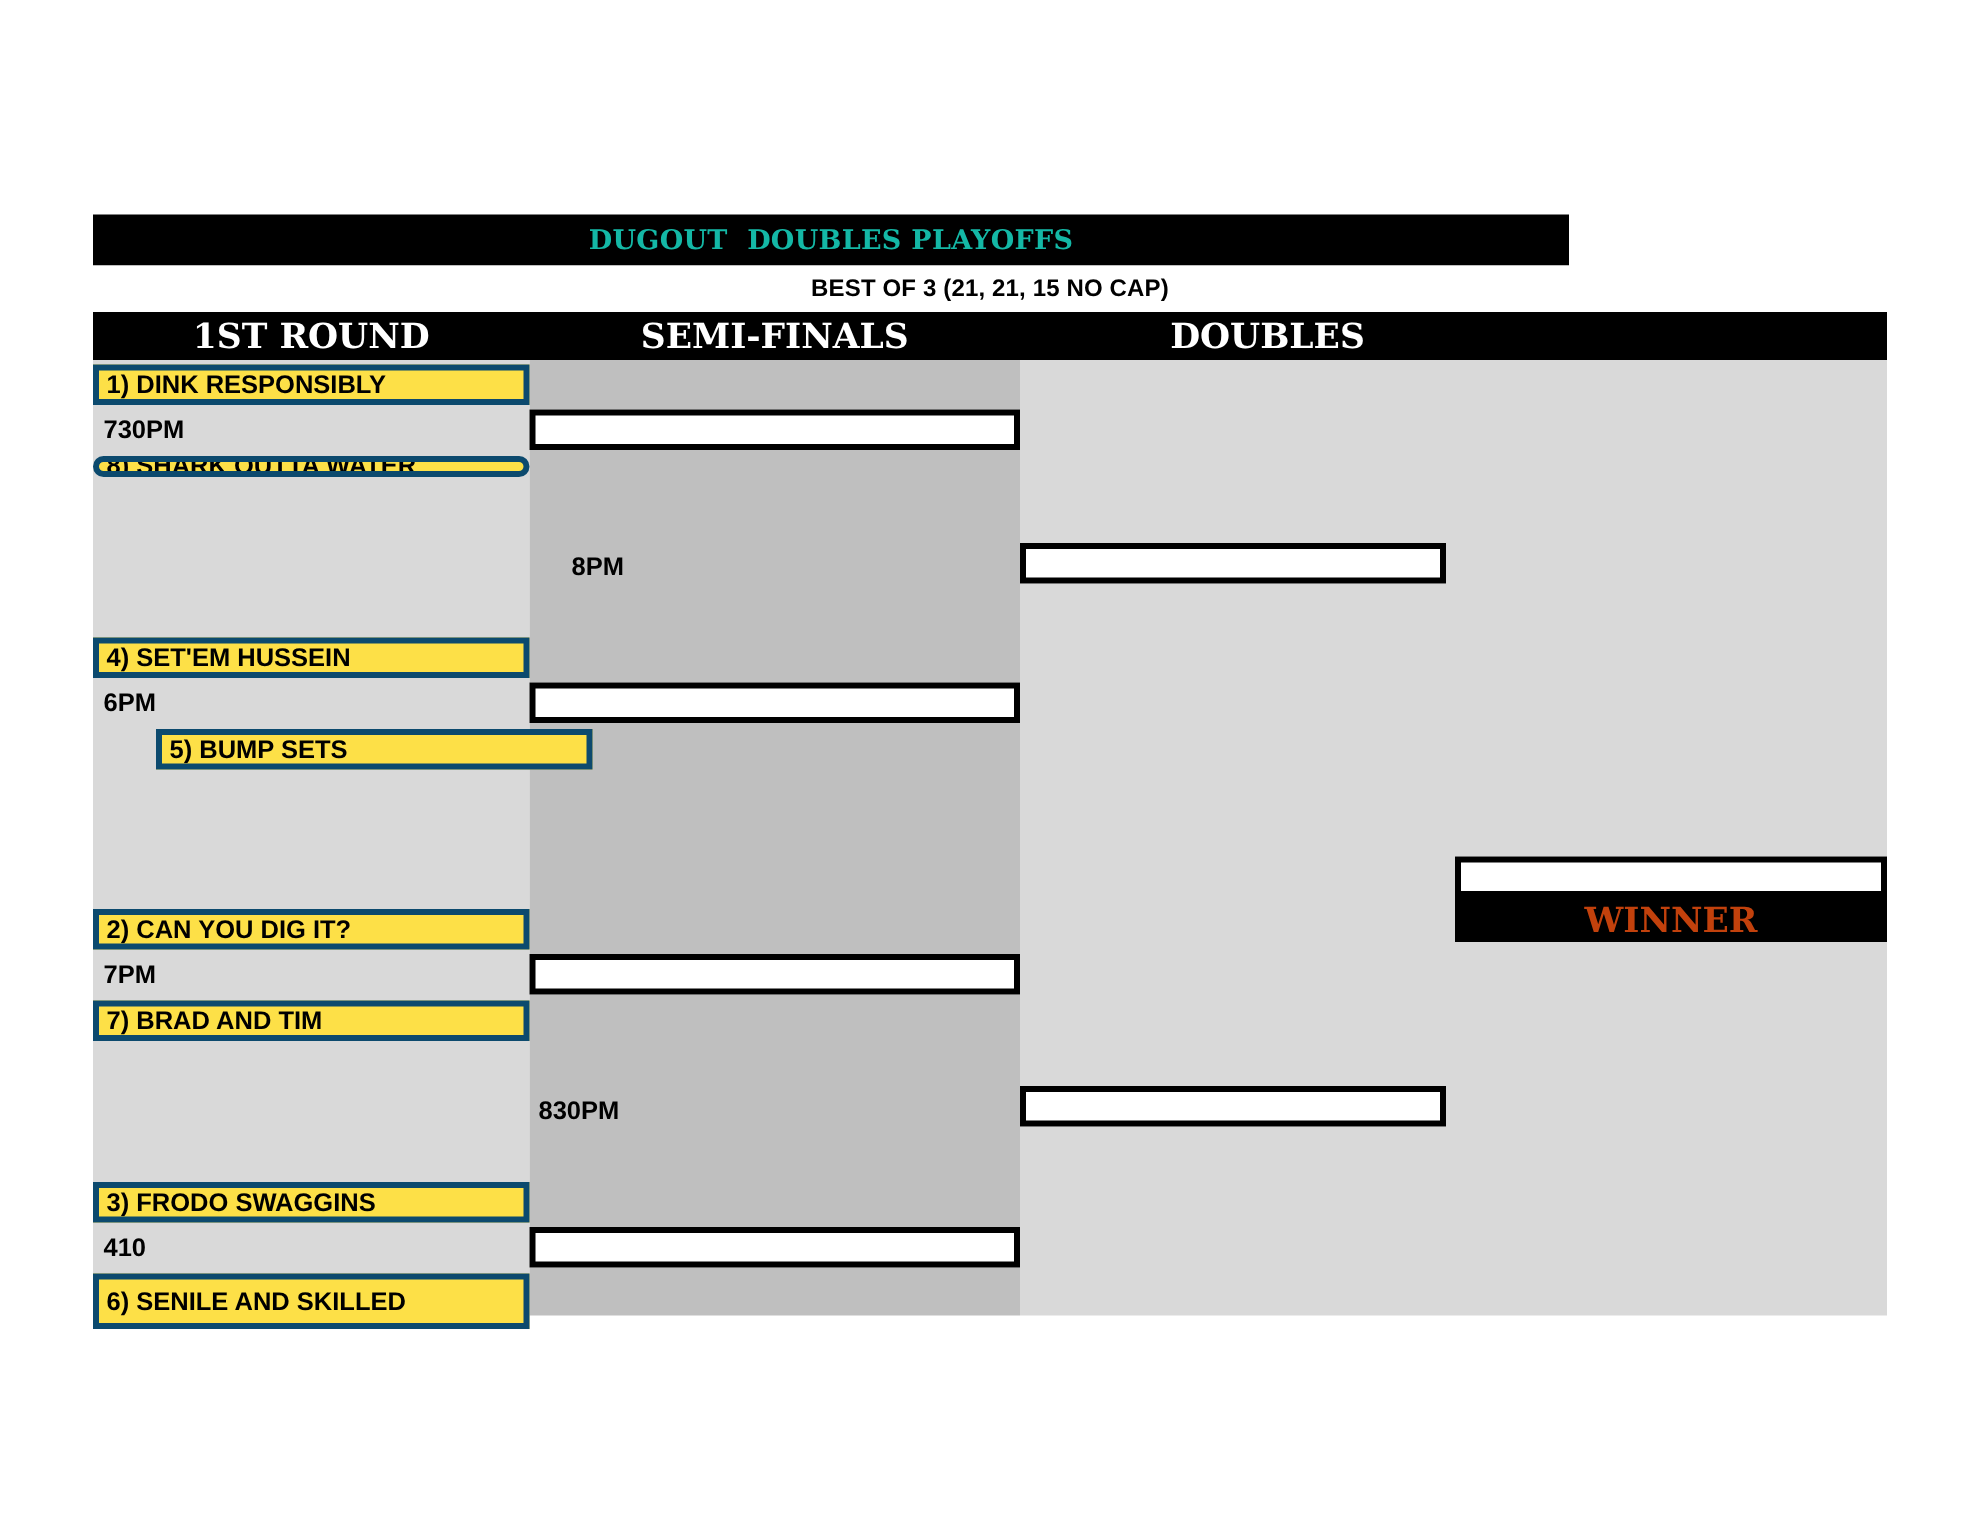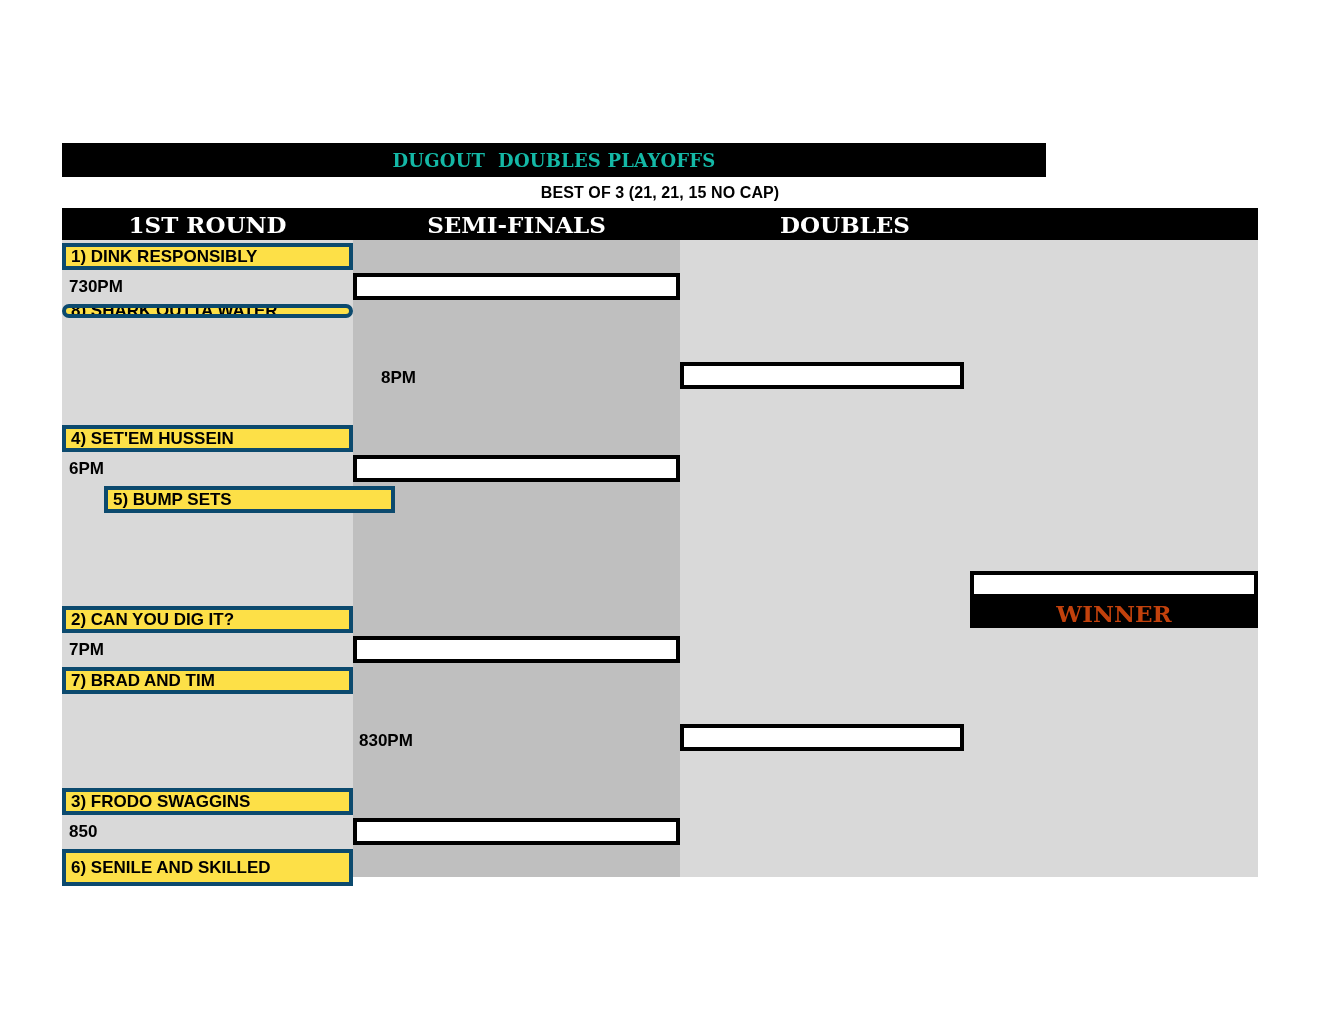--- a/index.html
+++ b/index.html
@@ -171,21 +171,21 @@
 
   <div class="team-box" style="left:0px; top:282px; width:291px; height:27px;">4) SET'EM HUSSEIN</div>
   <div class="time-cell" style="left:0px; top:313px; width:291px; height:26px;">6PM</div>
   <div class="team-box" style="left:0px; top:343px; width:291px; height:27px;margin-left:42px;">5) BUMP SETS</div>
 
   <div class="team-box" style="left:0px; top:463px; width:291px; height:27px;">2) CAN YOU DIG IT?</div>
   <div class="time-cell" style="left:0px; top:494px; width:291px; height:26px;">7PM</div>
   <div class="team-box" style="left:0px; top:524px; width:291px; height:27px;">7) BRAD AND TIM</div>
 
   <div class="team-box" style="left:0px; top:645px; width:291px; height:27px;">3) FRODO SWAGGINS</div>
-  <div class="time-cell" style="left:0px; top:676px; width:291px; height:26px;">850</div>
+  <div class="time-cell" style="left:0px; top:676px; width:291px; height:26px;">410</div>
   <div class="team-box" style="left:0px; top:706px; width:291px; height:37px;">6) SENILE AND SKILLED</div>
 
   <div class="slot-empty" style="left:291px; top:130px; width:327px; height:27px;"></div>
   <div class="semi-time" style="left:291px; top:185px; width:327px; height:100px;padding-left:28px;">8PM</div>
   <div class="slot-empty" style="left:291px; top:312px; width:327px; height:27px;"></div>
 
   <div class="slot-empty" style="left:291px; top:493px; width:327px; height:27px;"></div>
   <div class="semi-time" style="left:291px; top:548px; width:327px; height:100px;">830PM</div>
   <div class="slot-empty" style="left:291px; top:675px; width:327px; height:27px;"></div>
 

